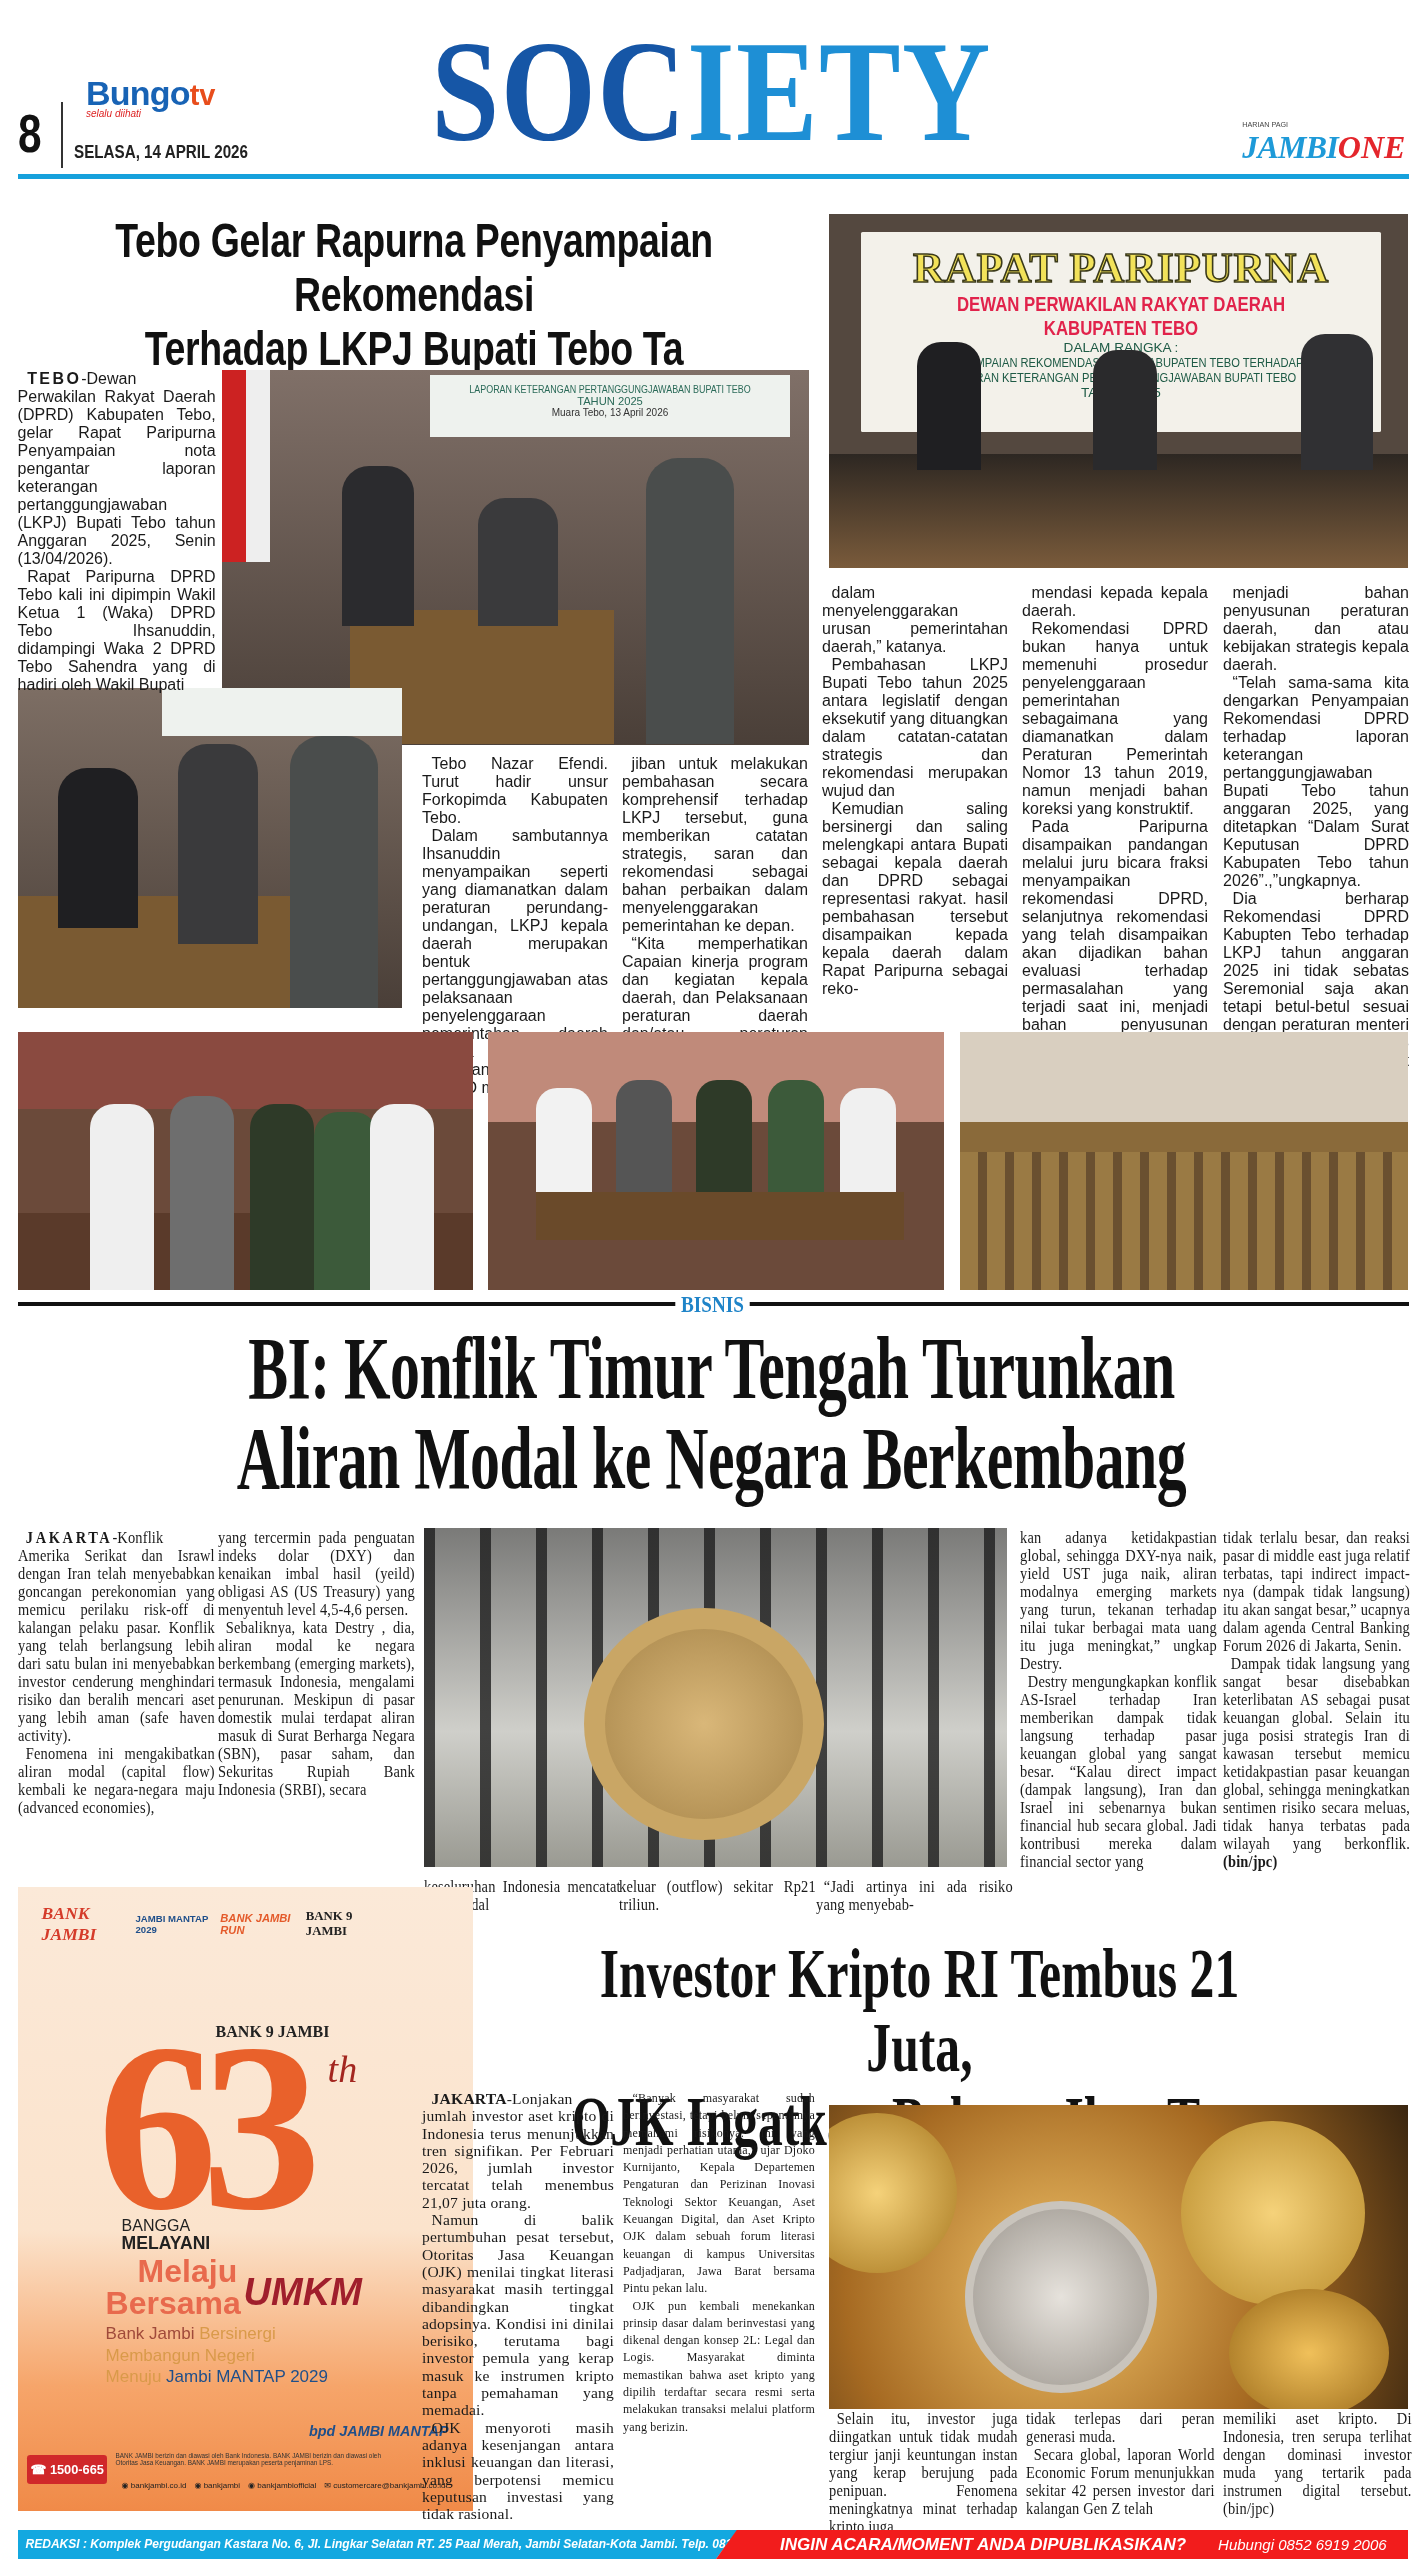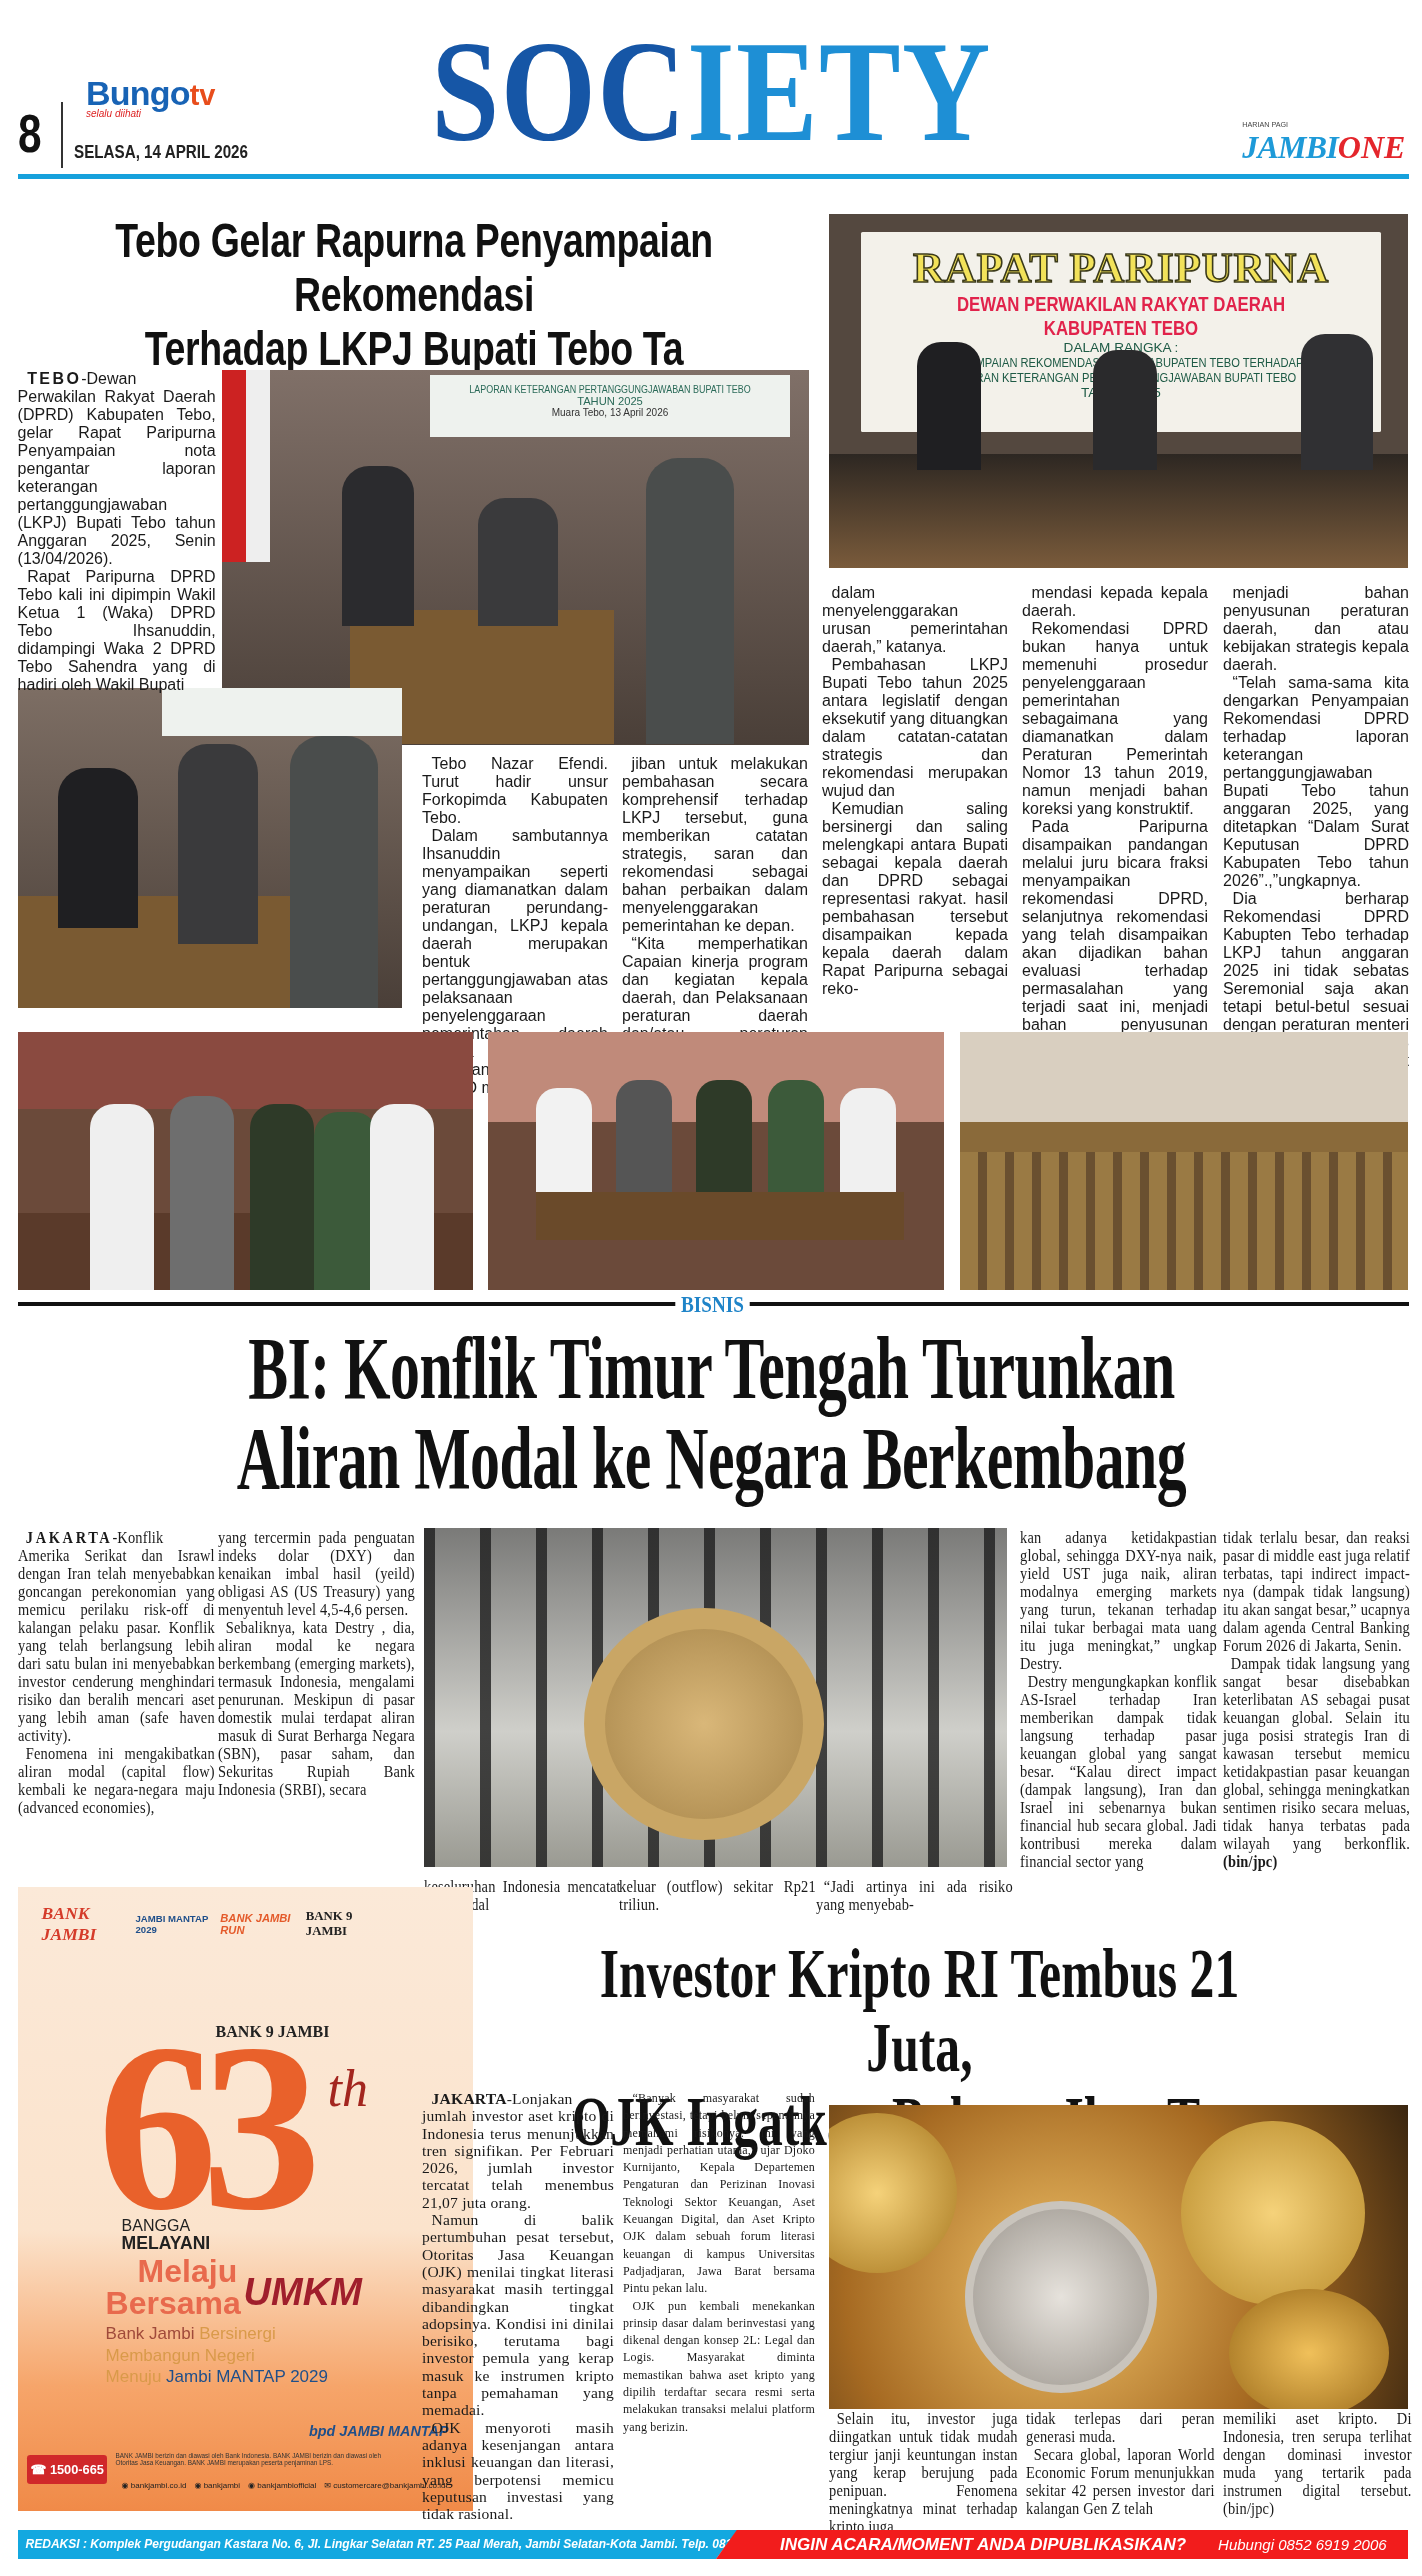--- a/index.html
+++ b/index.html
@@ -45,21 +45,21 @@
 
   
   .ad { left: 17.6px; top: 1887px; width: 455px; height: 624px; background: linear-gradient(180deg, #fbe9d8 0%, #fbe3cc 55%, #f6a56a 80%, #f08a48 100%); overflow: hidden; }
   .ad .logos { position: absolute; left: 24px; top: 16px; width: 344px; display: flex; justify-content: space-between; align-items: center; font-weight: 700; font-size: 11.2px; }
   .ad .logo-bank { color: #d53b2a; font-family: "Liberation Serif", serif; font-size: 17.6px; font-style: italic; }
   .ad .logo-mantap { color: #1f4f8a; font-size: 9.6px; }
   .ad .logo-run { color: #e45a2a; font-size: 11.2px; font-style: italic; }
   .ad .logo-bj { color: #222; font-family: "Liberation Serif", serif; font-size: 12.8px; }
   .ad .bj2 { position: absolute; left: 198px; top: 136px; font-family: "Liberation Serif", serif; font-size: 16px; color: #222; font-weight: 700; }
   .ad .sixty3 { position: absolute; left: 80px; top: 120px; font-family: "Liberation Serif", serif; font-weight: 700; font-size: 240px; line-height: 240px; color: #e9612b; letter-spacing: -16px; }
-  .ad .th { position: absolute; left: 310px; top: 160px; font-family: "Liberation Serif", serif; font-style: italic; font-size: 52px; color: #a3261f; margin-top: 12px; }
+  .ad .th { position: absolute; left: 310px; top: 160px; font-family: "Liberation Serif", serif; font-style: italic; font-size: 38px; color: #a3261f; }
   .ad .bangga { position: absolute; left: 104px; top: 330px; font-size: 16px; color: #222; line-height: 17.6px; }
   .ad .bangga b { display: block; font-size: 17.6px; }
   .ad .melaju { position: absolute; left: 88px; top: 368px; font-size: 32px; line-height: 32px; color: #e86a4d; font-weight: 700; }
   .ad .umkm { position: absolute; left: 226px; top: 384px; font-size: 38px; font-weight: 700; font-style: italic; color: #a01f2c; }
   .ad .tagline { position: absolute; left: 88px; top: 436px; font-size: 17px; line-height: 21.6px; color: #d99a4a; }
   .ad .tagline .dk { color: #a04a3a; }
   .ad .tagline .bl { color: #1f4f8a; }
   .ad .hotline { position: absolute; left: 9.6px; top: 568px; width: 80px; height: 29px; background: #d0282a; color: #fff; font-weight: 700; font-size: 12.8px; line-height: 29px; text-align: center; border-radius: 3.2px; }
   .ad .fine { position: absolute; left: 98px; top: 565px; font-size: 6.4px; color: #333; line-height: 7.2px; width: 272px; }
   .ad .socials { position: absolute; left: 104px; top: 594px; font-size: 8px; color: #222; display: flex; gap: 8px; }

